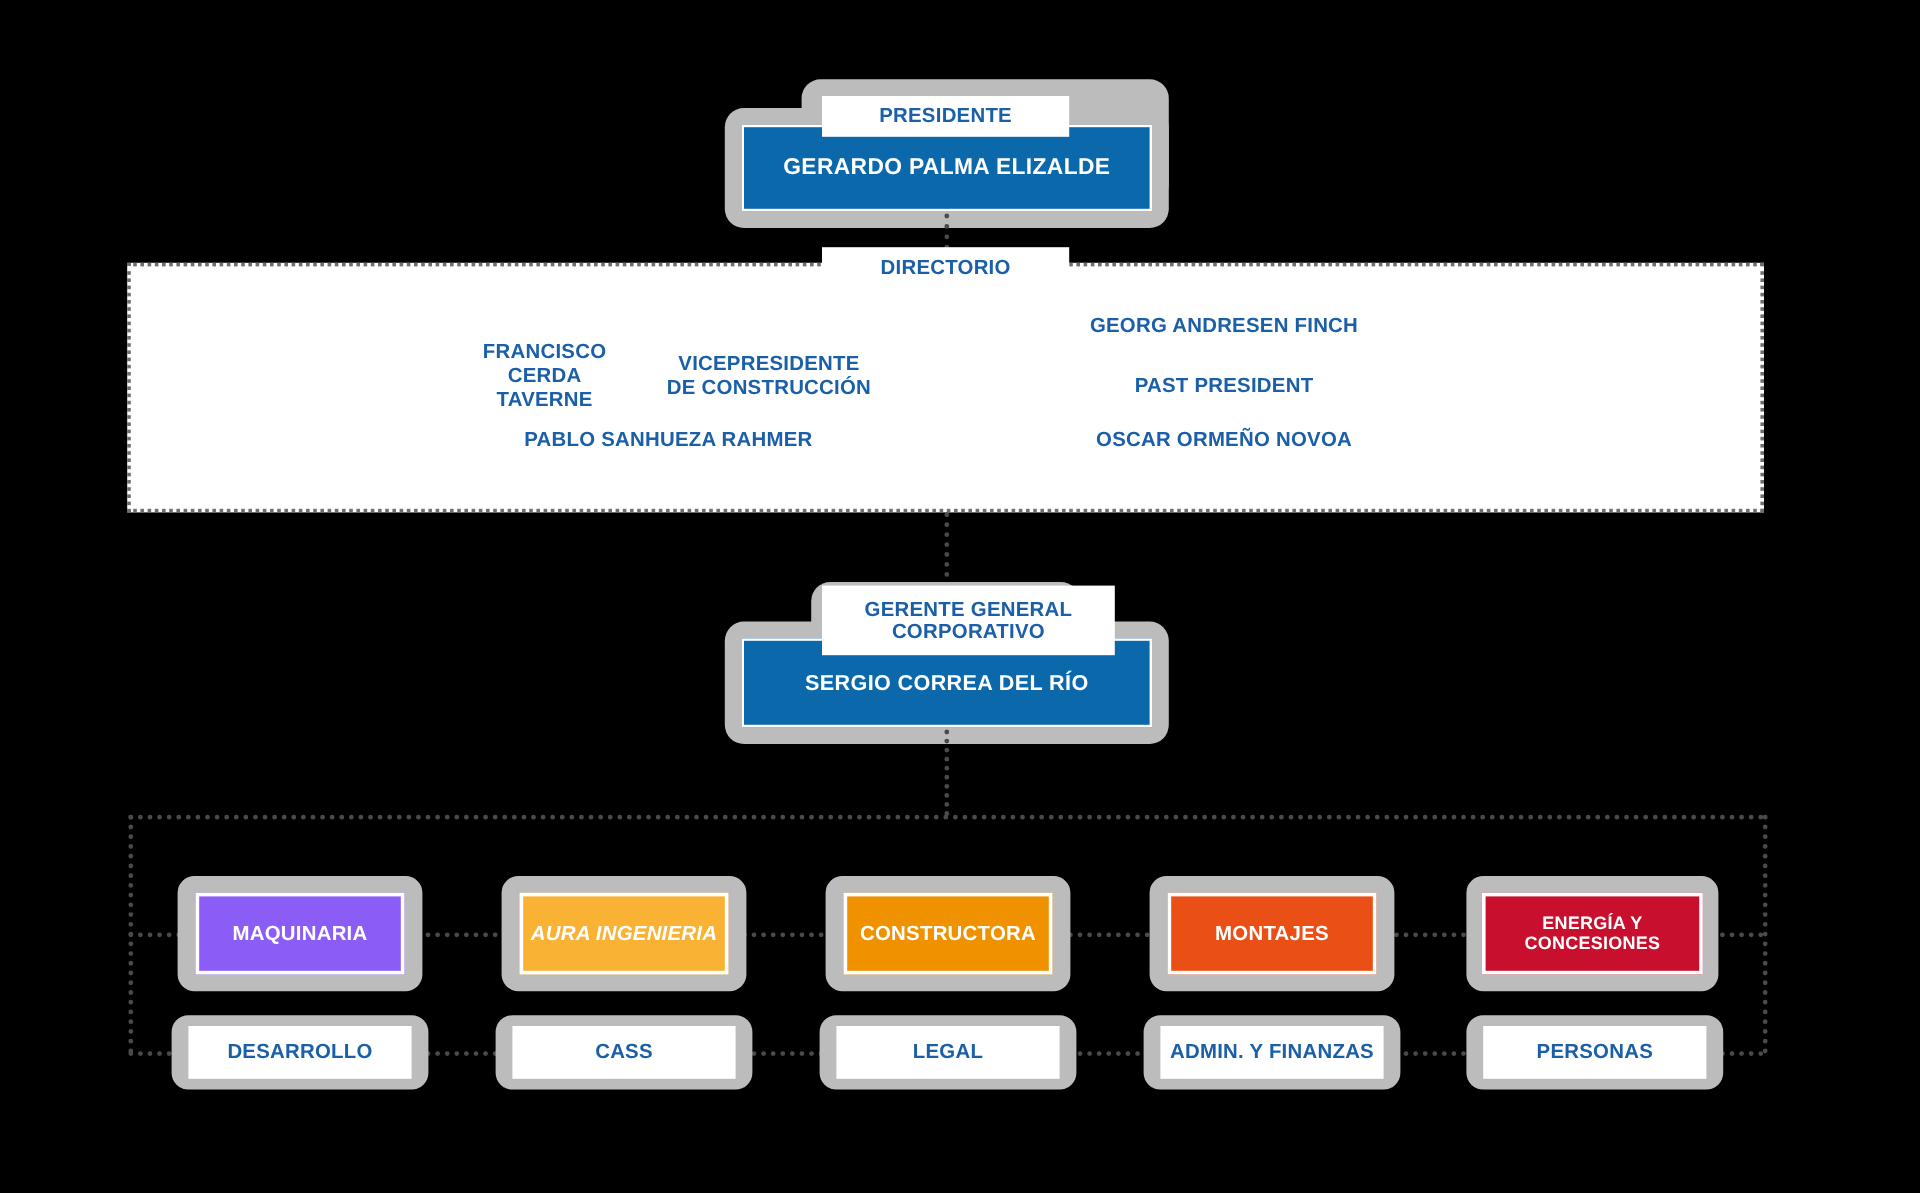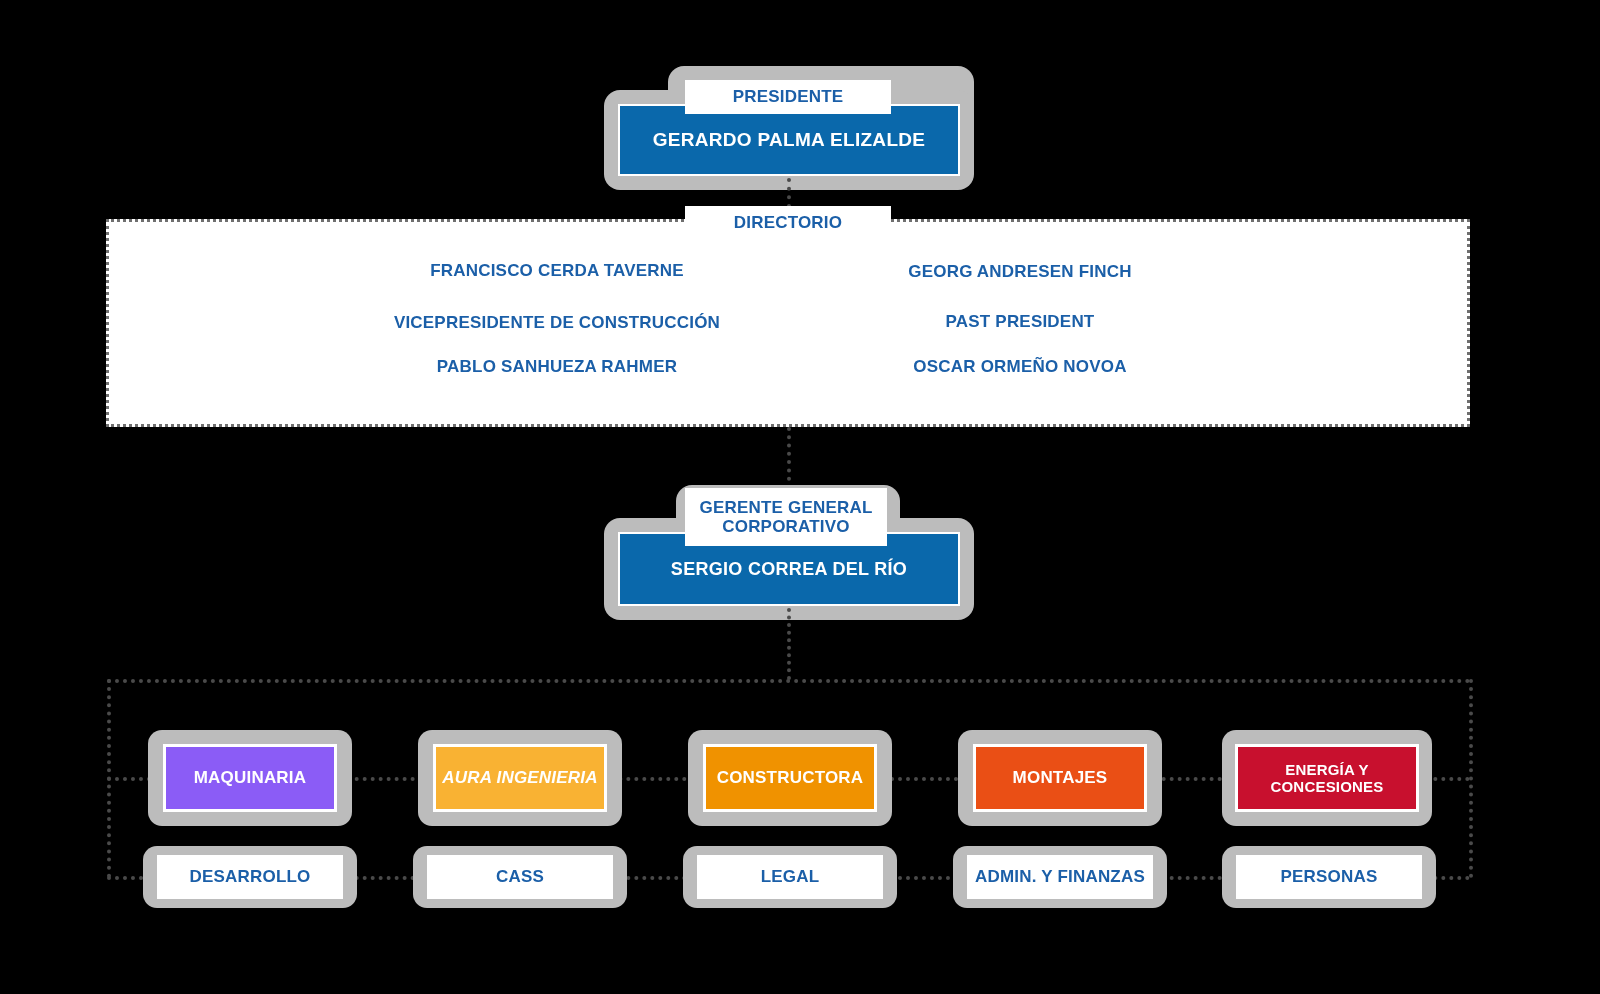--- a/index.html
+++ b/index.html
@@ -120,21 +120,21 @@
   </div>
 
   <div class="dot-v" style="left:787px; top:178px; height:30px;"></div>
 
   <div class="panel-directorio" style="left:106px; top:219px; width:1364px; height:208px;"></div>
 
   <div class="chip" style="left:685px; top:206px; width:206px; height:34px; font-size:17px;">
     <span>DIRECTORIO</span>
   </div>
 
-  <div class="whitebox" style="left:386px; top:276px; width:342px; height:42px; flex-direction:column; font-size:17px;gap:32px;">
+  <div class="whitebox" style="left:386px; top:292px; width:342px; height:42px; font-size:17px;gap:32px;">
     <span class="l1">FRANCISCO CERDA TAVERNE</span>
     <span class="l2">VICEPRESIDENTE DE CONSTRUCCIÓN</span>
   </div>
 
   <div class="whitebox" style="left:849px; top:276px; width:342px; height:42px; flex-direction:column; font-size:17px;gap:30px;">
     <span class="l1">GEORG ANDRESEN FINCH</span>
     <span class="l2">PAST PRESIDENT</span>
   </div>
 
   <div class="whitebox" style="left:386px; top:347px; width:342px; height:40px; font-size:17px;">
@@ -147,21 +147,21 @@
 
   <div class="dot-v" style="left:787px; top:427px; height:62px;"></div>
 
   <div class="frame" style="left:676px; top:485px; width:224px; height:80px; border-radius:16px;"></div>
   <div class="frame" style="left:604px; top:518px; width:370px; height:102px; border-radius:16px;"></div>
 
   <div class="bluebar" style="left:618px; top:532px; width:342px; height:74px; font-size:18px;">
     <span>SERGIO CORREA DEL RÍO</span>
   </div>
 
-  <div class="chip" style="left:685px; top:488px; width:202px; height:58px; font-size:17px; flex-direction:column;">
+  <div class="chip" style="left:685px; top:488px; width:244px; height:58px; font-size:17px; flex-direction:column;">
     <span class="l1">GERENTE GENERAL</span>
     <span class="l1">CORPORATIVO</span>
   </div>
 
   <div class="dot-v" style="left:787px; top:608px; height:72px;"></div>
 
   <div class="dot-h" style="left:107px; top:679px; width:1364px;"></div>
 
   <div class="dot-v" style="left:107px; top:679px; height:199px;"></div>
 

